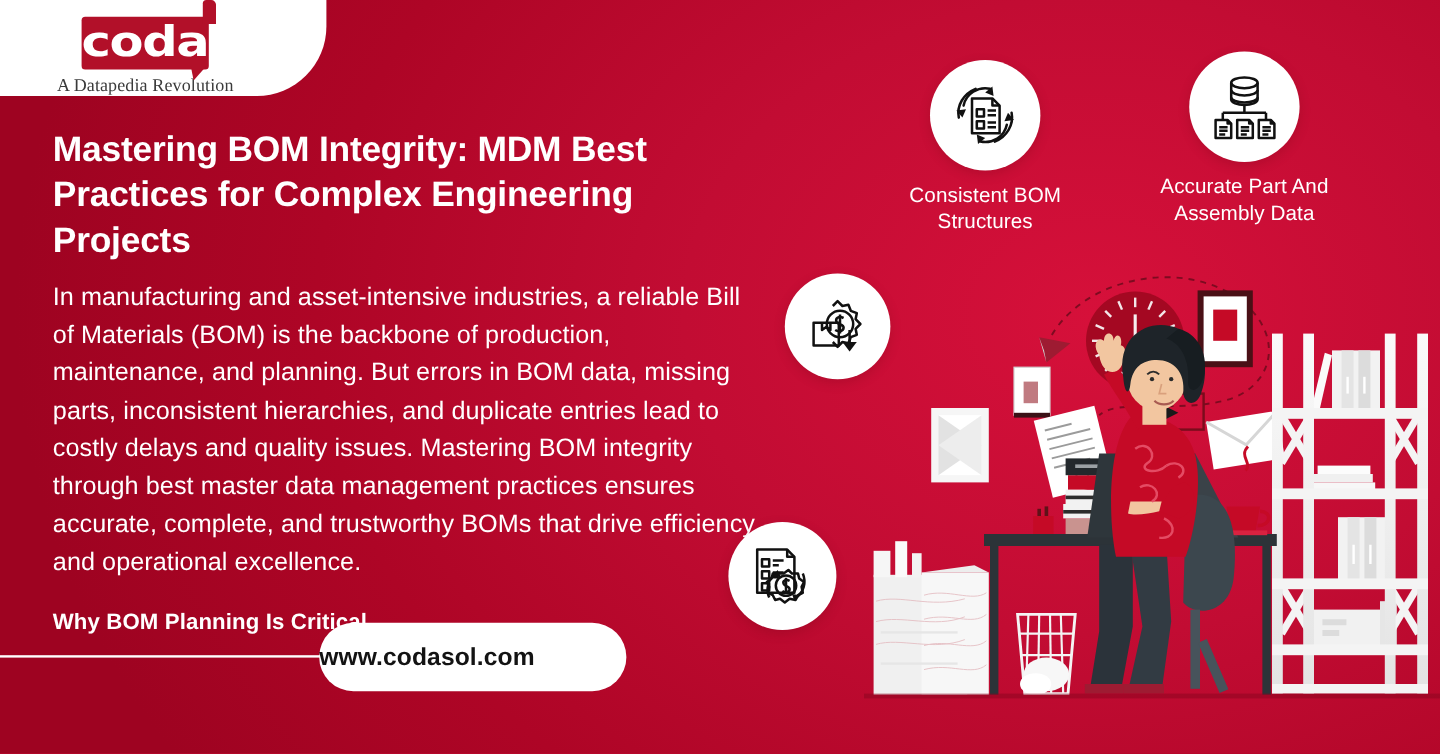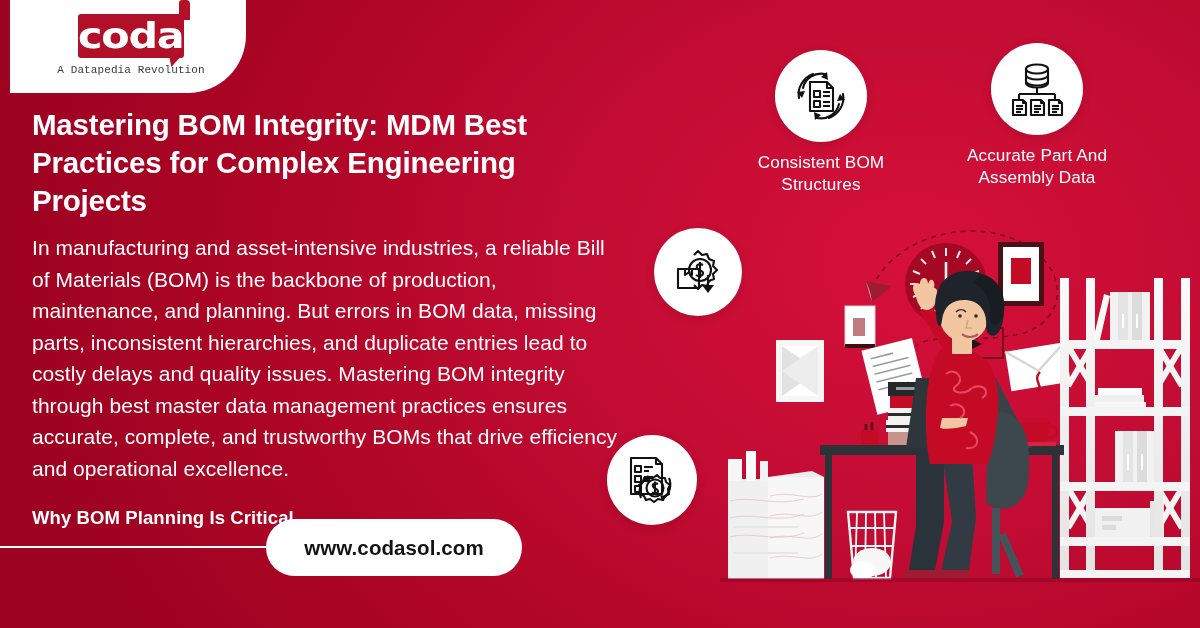--- a/index.html
+++ b/index.html
@@ -9,23 +9,24 @@
     background:#B5072A;
   }
   .banner{
     position:relative;width:1200px;height:628px;overflow:hidden;
     background:
       radial-gradient(ellipse 900px 700px at 76% 42%, #D6103A 0%, #C20C33 38%, #AE0526 72%, #9E0321 100%),
       linear-gradient(120deg,#A80424 0%,#C30D34 45%,#AE0526 100%);
   }
   
   .logo-block{
-    position:absolute;left:10px;top:0;width:236px;height:93px;
+    position:absolute;left:0;top:0;width:236px;height:80px;
     background:#FFFFFF;border-bottom-right-radius:58px;
     z-index:20;
+    padding-left:36px;
   }
   .logo-wrap{
     position:absolute;left:48px;top:14px;width:146px;
     display:flex;flex-direction:column;align-items:center;
   }
   .logo-mark{
     position:relative;width:106px;height:44px;
     background:#B21029;border-radius:3px;
     display:flex;align-items:center;justify-content:center;
   }
@@ -37,46 +38,46 @@
   .logo-flag{
     position:absolute;right:-6px;top:-14px;width:11px;height:20px;
     background:#B21029;border-radius:3px 4px 0 0;
   }
   .logo-tail{
     position:absolute;right:2px;bottom:-9px;width:13px;height:12px;
     background:#B21029;
     clip-path:polygon(0 0,100% 0,18% 100%);
   }
   .logo-tagline{
-    margin-top:6px;font-size:11px;color:#3A3A3A;letter-spacing:.1px;
-    font-family:Liberation Mono, monospace;white-space:nowrap;
+    margin-top:6px;font-size:15px;color:#3A3A3A;letter-spacing:.1px;
+    font-family:Liberation Serif, serif;white-space:nowrap;
   }
   
-  .copy{position:absolute;left:32px;top:106px;width:595px;z-index:15;}
+  .copy{position:absolute;left:44px;top:106px;width:595px;z-index:15;}
   .headline{
     color:#FFFFFF;font-size:29.5px;line-height:38px;font-weight:700;
     letter-spacing:-.2px;margin:0 0 12px 0;
   }
   .paragraph{
     color:#FFFFFF;font-size:21px;line-height:31.5px;margin:0;
     font-weight:400;letter-spacing:.05px;
   }
   .subhead{
     color:#FFFFFF;font-size:18.5px;line-height:24px;font-weight:700;
     margin:22px 0 0 0;letter-spacing:.1px;
   }
   
   .rule{
     position:absolute;left:0;top:546px;width:290px;height:2px;
     background:#FFFFFF;z-index:14;
   }
   .url-pill{
     position:absolute;left:266px;top:519px;width:256px;height:57px;
     background:#FFFFFF;border-radius:30px;z-index:16;
-    display:flex;align-items:center;justify-content:center;
+    display:flex;align-items:center;justify-content:flex-start;
   }
   .url-pill span{
     color:#131313;font-size:20.5px;font-weight:600;letter-spacing:.1px;
   }
   
   .feature{position:absolute;z-index:18;text-align:center;}
   .feature .bubble{
     background:#FFFFFF;border-radius:50%;
     display:flex;align-items:center;justify-content:center;
     margin:0 auto;

